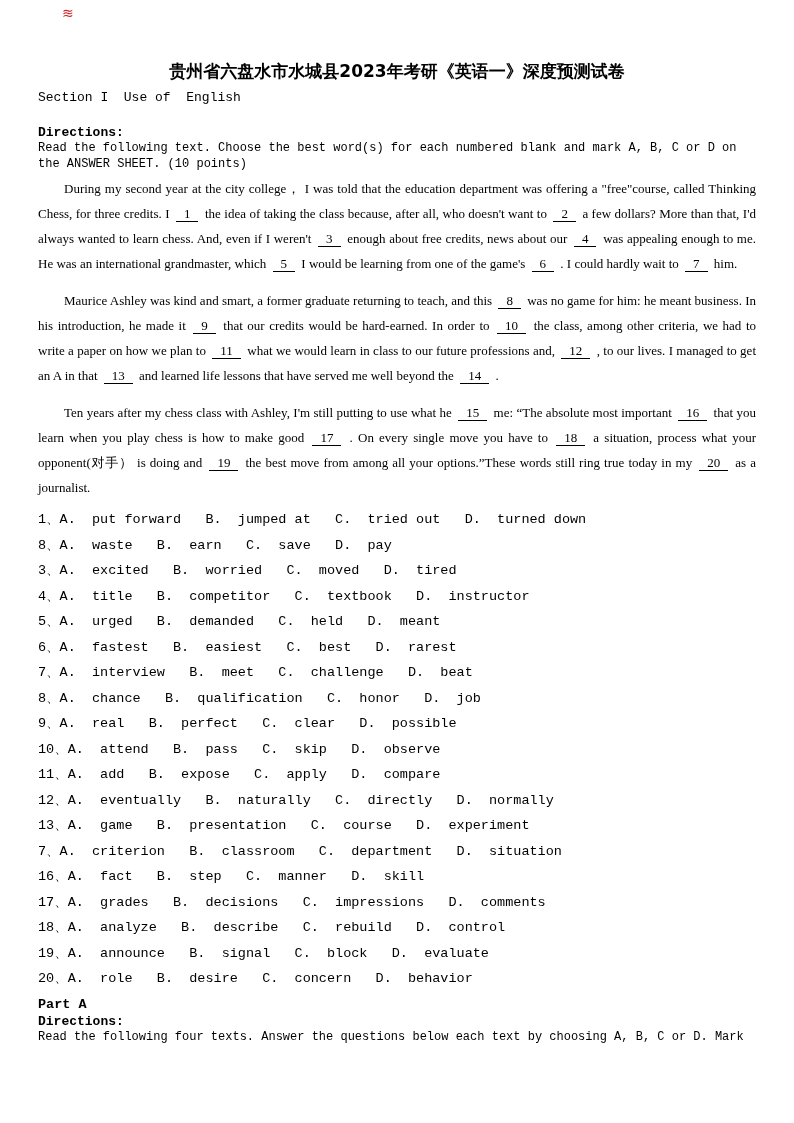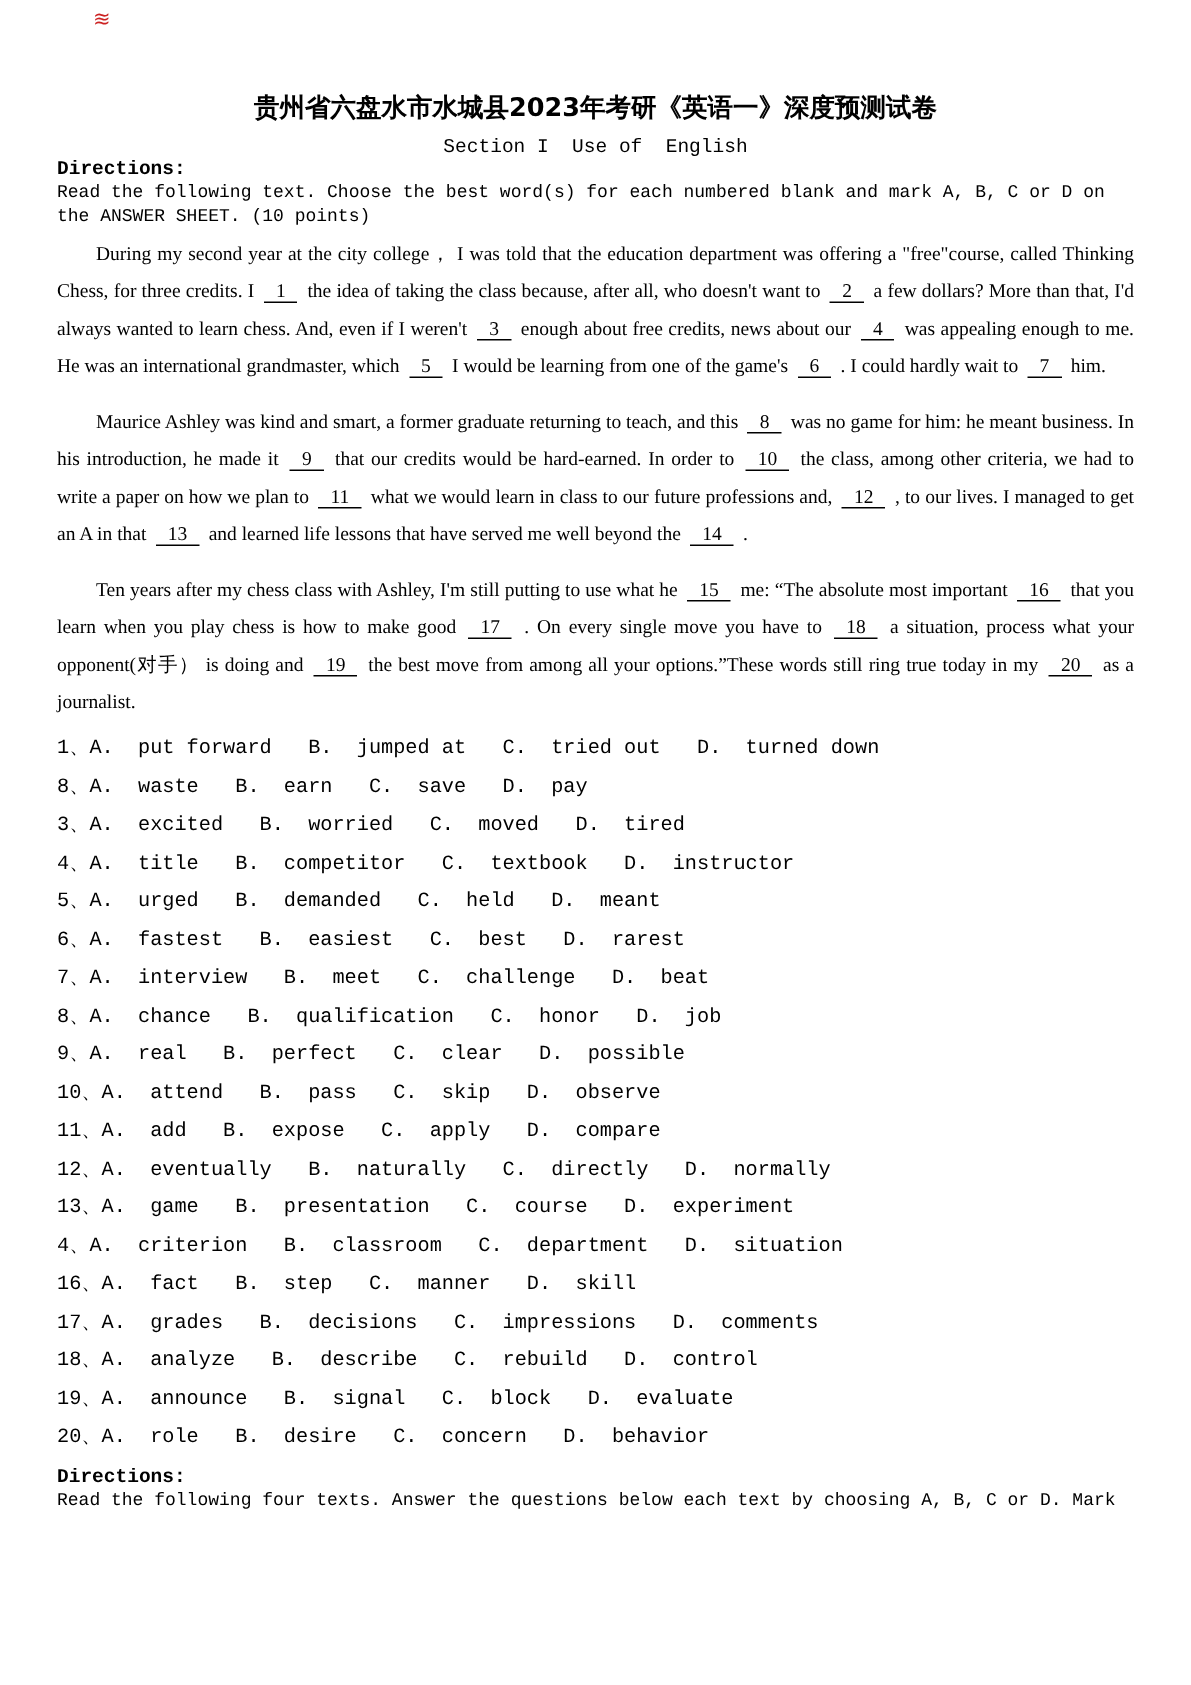--- a/index.html
+++ b/index.html
@@ -15,21 +15,21 @@
     font-family: "DejaVu Sans", sans-serif;
   }
 
   .doc-title {
     text-align: center; font-family: "DejaVu Sans", sans-serif;
     font-weight: bold; font-size: 17px; margin: 0 0 7px 0;
     white-space: pre-wrap;
   }
   .mono { font-family: "Liberation Mono", "DejaVu Sans Mono", monospace; }
   .sec-heading {
-    text-align: center; font-size: 13px; margin: 0 0 0 0;
+    font-size: 13px; margin: 0 0 20px 0;
     white-space: pre-wrap;
   }
   .dir-label { font-weight: bold; font-size: 13px; margin: 0; }
   .dir-text { font-size: 12px; line-height: 16px; margin: 0 0 4px 0; }
 
   .passage p {
     font-size: 13px; line-height: 25px; text-align: justify;
     margin: 0 0 12px 0; text-indent: 26px;
   }
   .blank {
@@ -75,26 +75,27 @@
       <div class="q-line">4、A.  title   B.  competitor   C.  textbook   D.  instructor</div>
       <div class="q-line">5、A.  urged   B.  demanded   C.  held   D.  meant</div>
       <div class="q-line">6、A.  fastest   B.  easiest   C.  best   D.  rarest</div>
       <div class="q-line">7、A.  interview   B.  meet   C.  challenge   D.  beat</div>
       <div class="q-line">8、A.  chance   B.  qualification   C.  honor   D.  job</div>
       <div class="q-line">9、A.  real   B.  perfect   C.  clear   D.  possible</div>
       <div class="q-line">10、A.  attend   B.  pass   C.  skip   D.  observe</div>
       <div class="q-line">11、A.  add   B.  expose   C.  apply   D.  compare</div>
       <div class="q-line">12、A.  eventually   B.  naturally   C.  directly   D.  normally</div>
       <div class="q-line">13、A.  game   B.  presentation   C.  course   D.  experiment</div>
-      <div class="q-line">4、A.  criterion   B.  classroom   C.  department   D.  situation</div>
+      <div class="q-line">7、A.  criterion   B.  classroom   C.  department   D.  situation</div>
       <div class="q-line">16、A.  fact   B.  step   C.  manner   D.  skill</div>
       <div class="q-line">17、A.  grades   B.  decisions   C.  impressions   D.  comments</div>
       <div class="q-line">18、A.  analyze   B.  describe   C.  rebuild   D.  control</div>
       <div class="q-line">19、A.  announce   B.  signal   C.  block   D.  evaluate</div>
       <div class="q-line">20、A.  role   B.  desire   C.  concern   D.  behavior</div>
     </div>
 
 
+  <div class="part-label mono">Part A</div>
 
   <div class="dir-label mono">Directions:</div>
   <div class="dir-text mono">Read the following four texts. Answer the questions below each text by choosing A, B, C or D. Mark</div>
 
 </div>
 
 </body></html>

